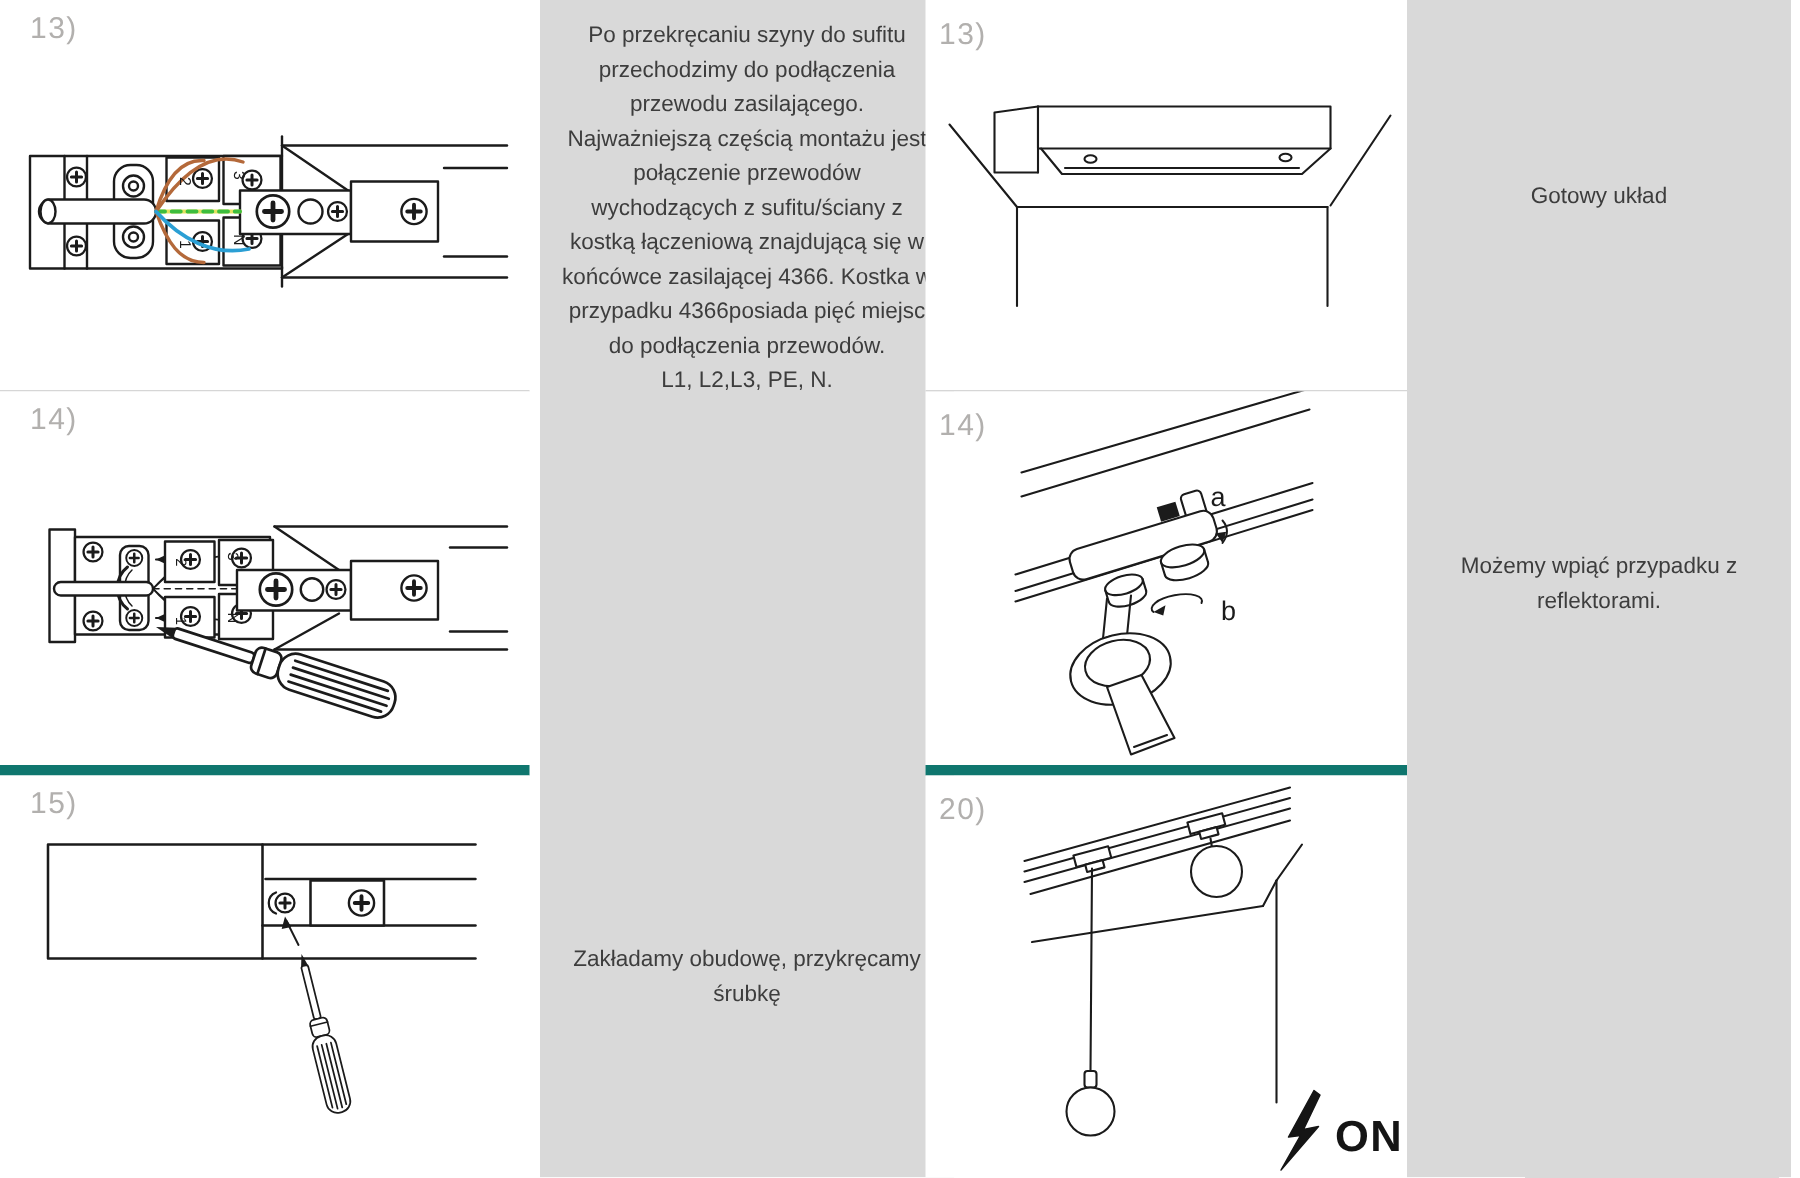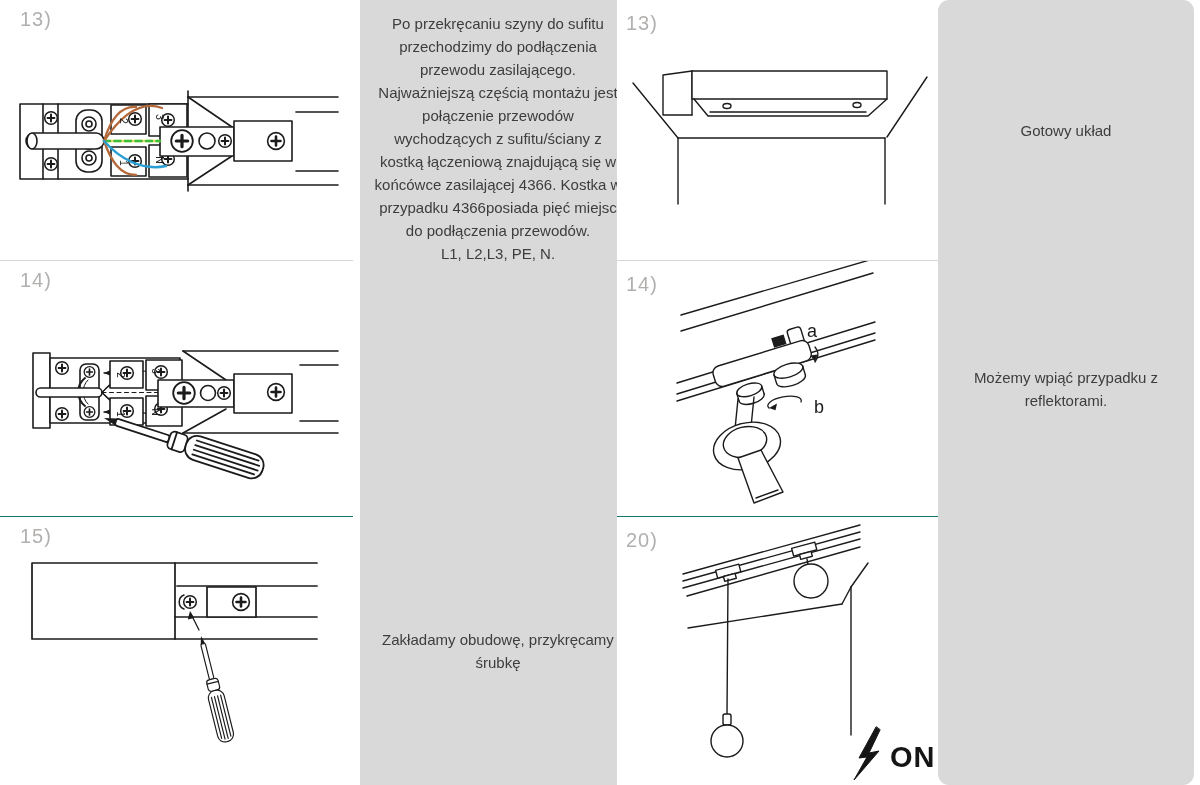--- a/index.html
+++ b/index.html
@@ -4,24 +4,24 @@
 <style>
   html,body{margin:0;padding:0;background:#fff;}
   .page{
     position:relative;width:1200px;height:785px;background:#ffffff;overflow:hidden;
     font-family:"Liberation Sans","DejaVu Sans",sans-serif;
   }
   .col{position:absolute;top:0;height:785px;}
   .colA{left:0;width:353px;}
   .colB{left:360px;width:276px;background:#d9d9d9;}
   .colC{left:617px;width:321px;}
-  .colD{left:938px;width:256px;background:#d9d9d9;border-radius:11px;}
+  .colD{left:938px;width:256px;background:#d9d9d9;}
   .panel{position:absolute;left:0;right:0;box-sizing:border-box;background:#fff;}
   .row0{top:0;height:261px;border-bottom:1px solid #d6d6d6;}
-  .row1{top:261px;height:256px;border-bottom:1px solid #0f766e;}
+  .row1{top:261px;height:256px;border-bottom:7px solid #0f766e;}
   .row2{top:517px;height:268px;}
   .cap{
     position:absolute;left:0;right:0;box-sizing:border-box;
     display:flex;align-items:center;justify-content:center;
     text-align:center;color:#3d3d3d;font-size:15px;line-height:23px;
     white-space:pre-line;
   }
   .cap.row0{border-bottom:none;}
   .cap.row1{border-bottom:none;}
   .colB .cap{padding:0 14px;}

